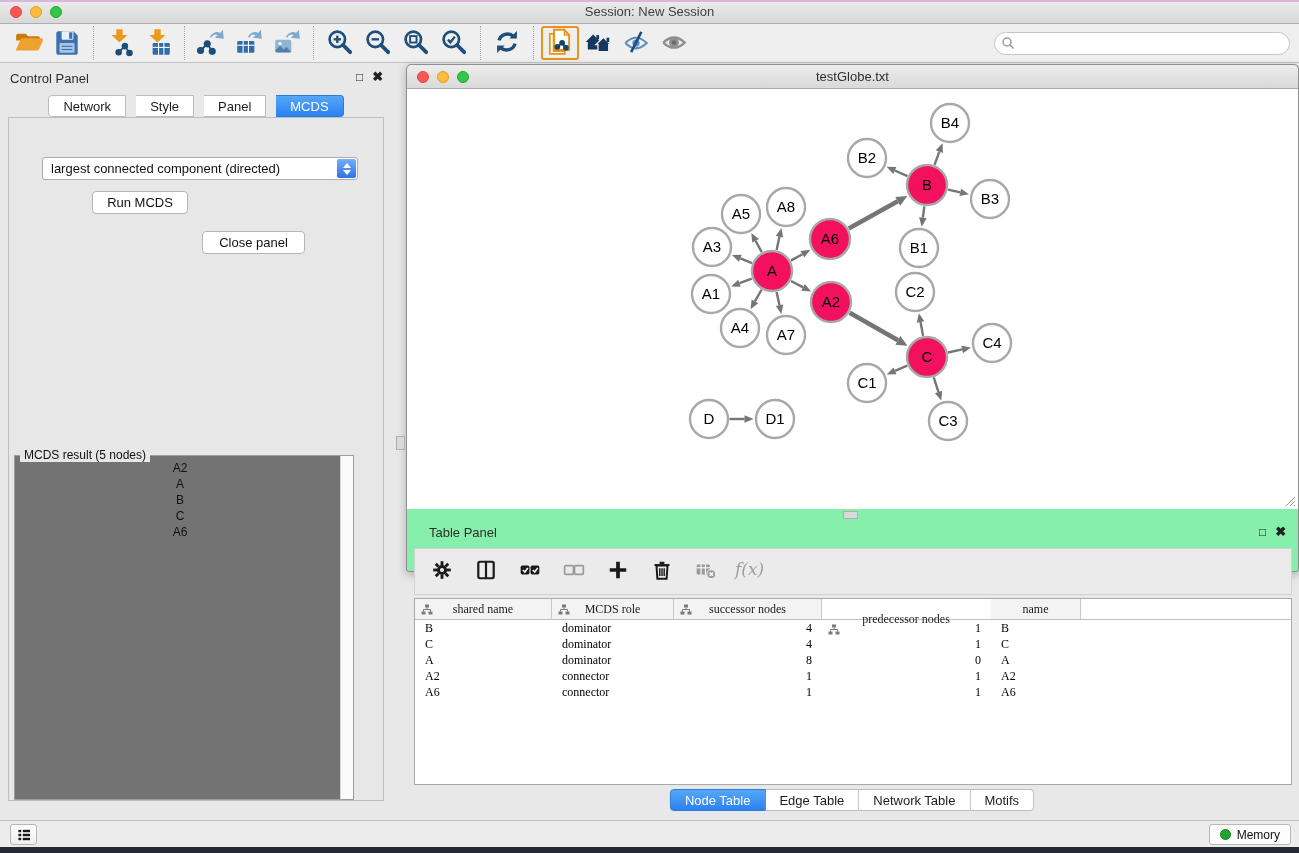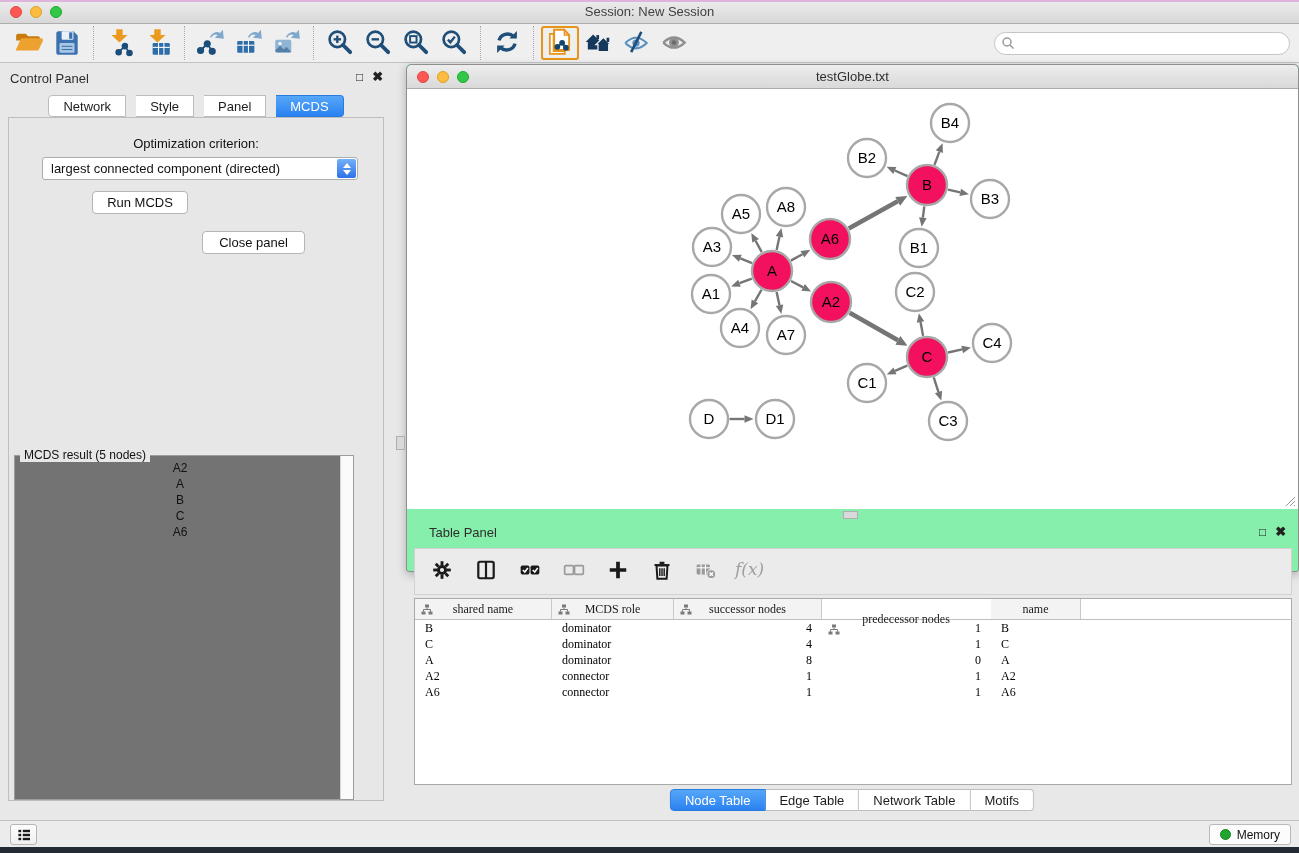--- a/index.html
+++ b/index.html
@@ -289,21 +289,20 @@
     <span class="winbtn float">□</span>
     <span class="winbtn close">✖</span>
   </div>
   <div class="cp-tabs" id="cp-tabs">
       <div class="tabbtn">Network</div>
       <div class="tabbtn">Style</div>
       <div class="tabbtn">Panel</div>
       <div class="tabbtn active">MCDS</div>
     </div>
   <div class="cp-box"></div>
-  <div class="cp-optlabel">Optimization criterion:</div>
   <div class="cp-select">
     <span>largest connected component (directed)</span>
     <span class="spinner">
       <span class="spin-up"></span>
         <span class="spin-down"></span>
     </span>
   </div>
   <button class="cp-btn run">Run MCDS</button>
   <button class="cp-btn closep">Close panel</button>
 

